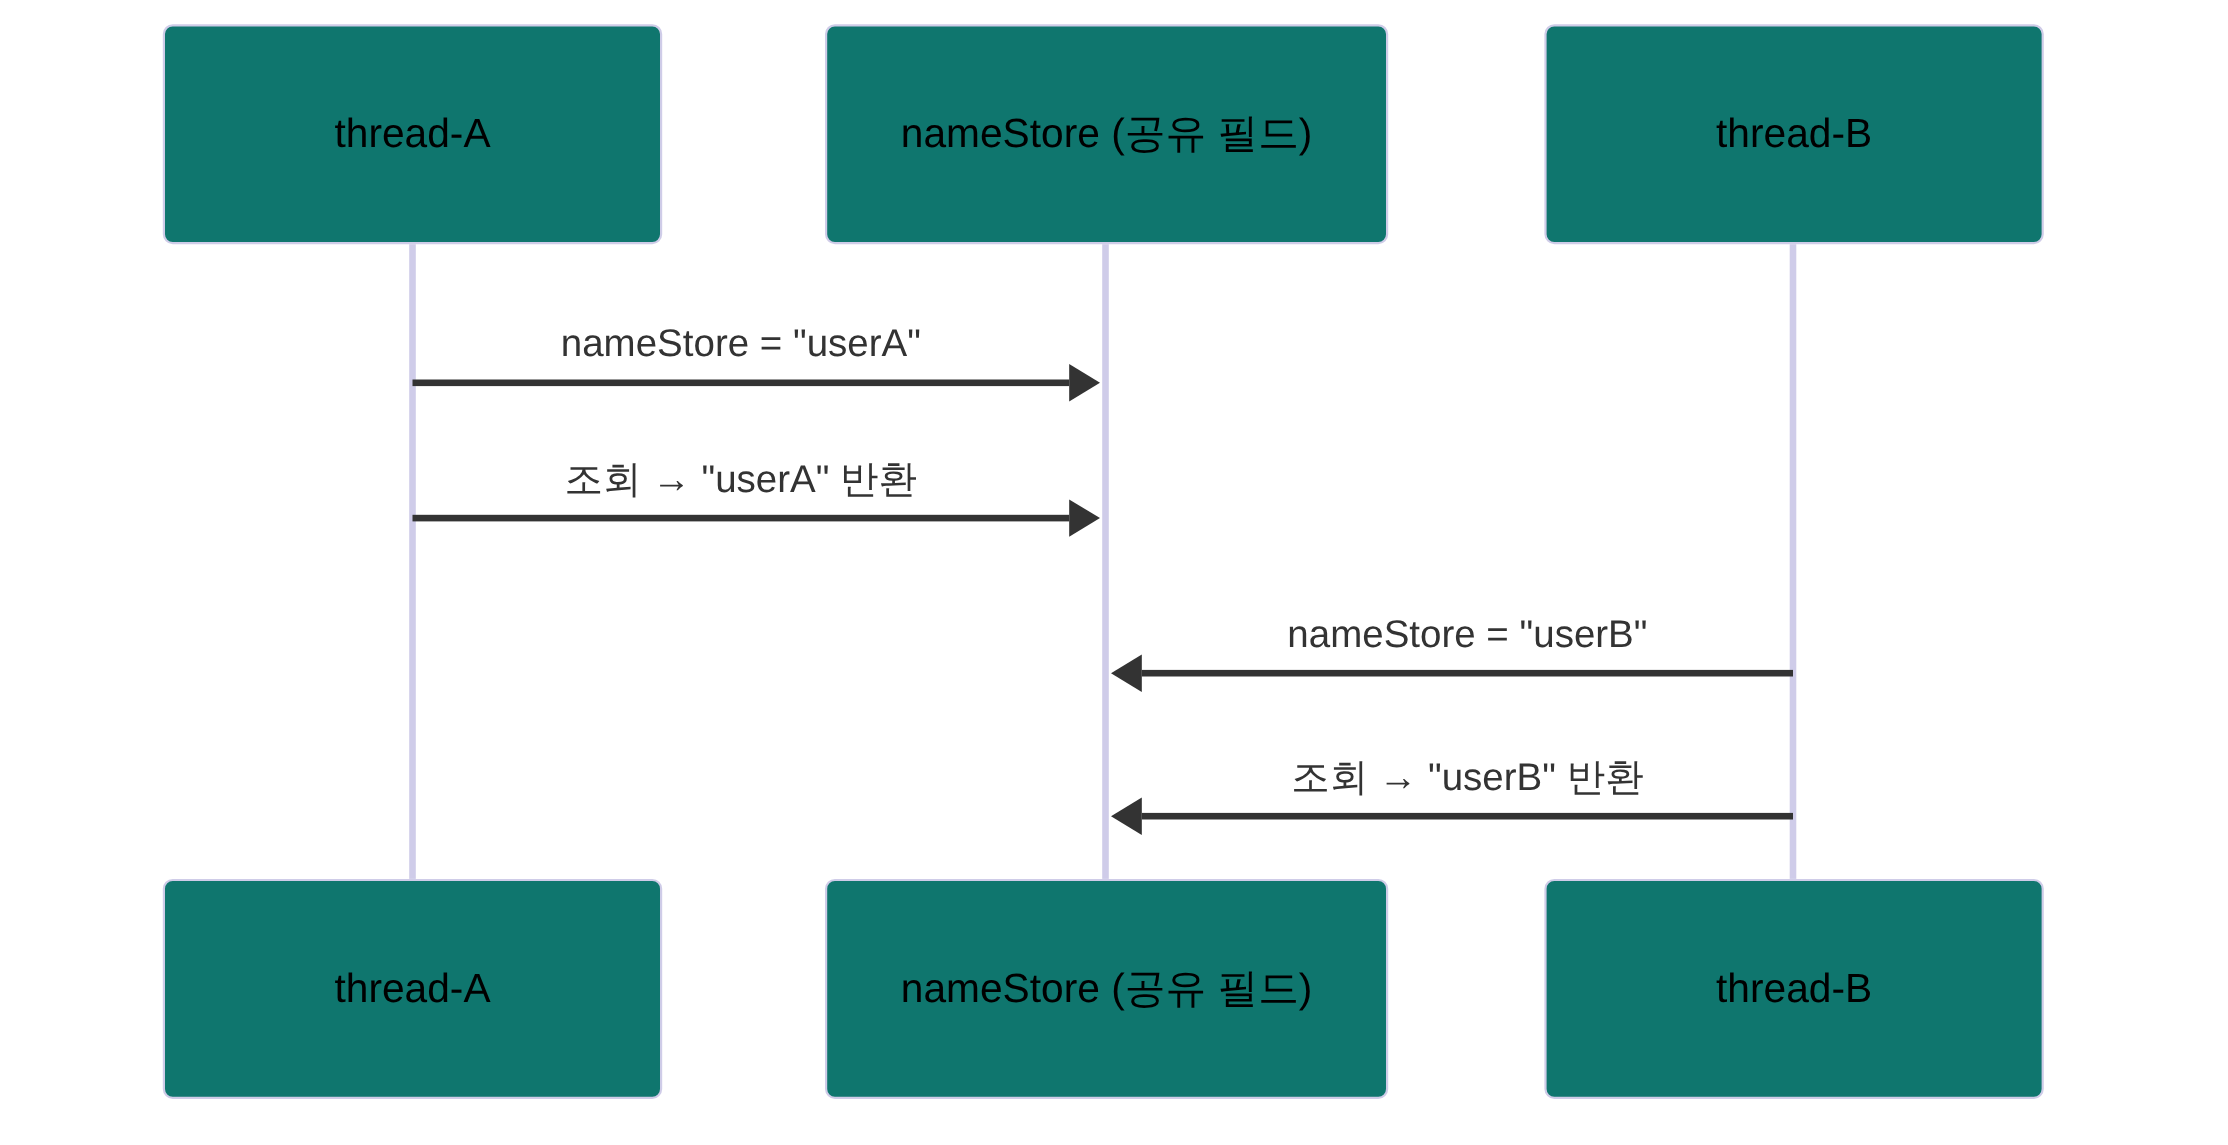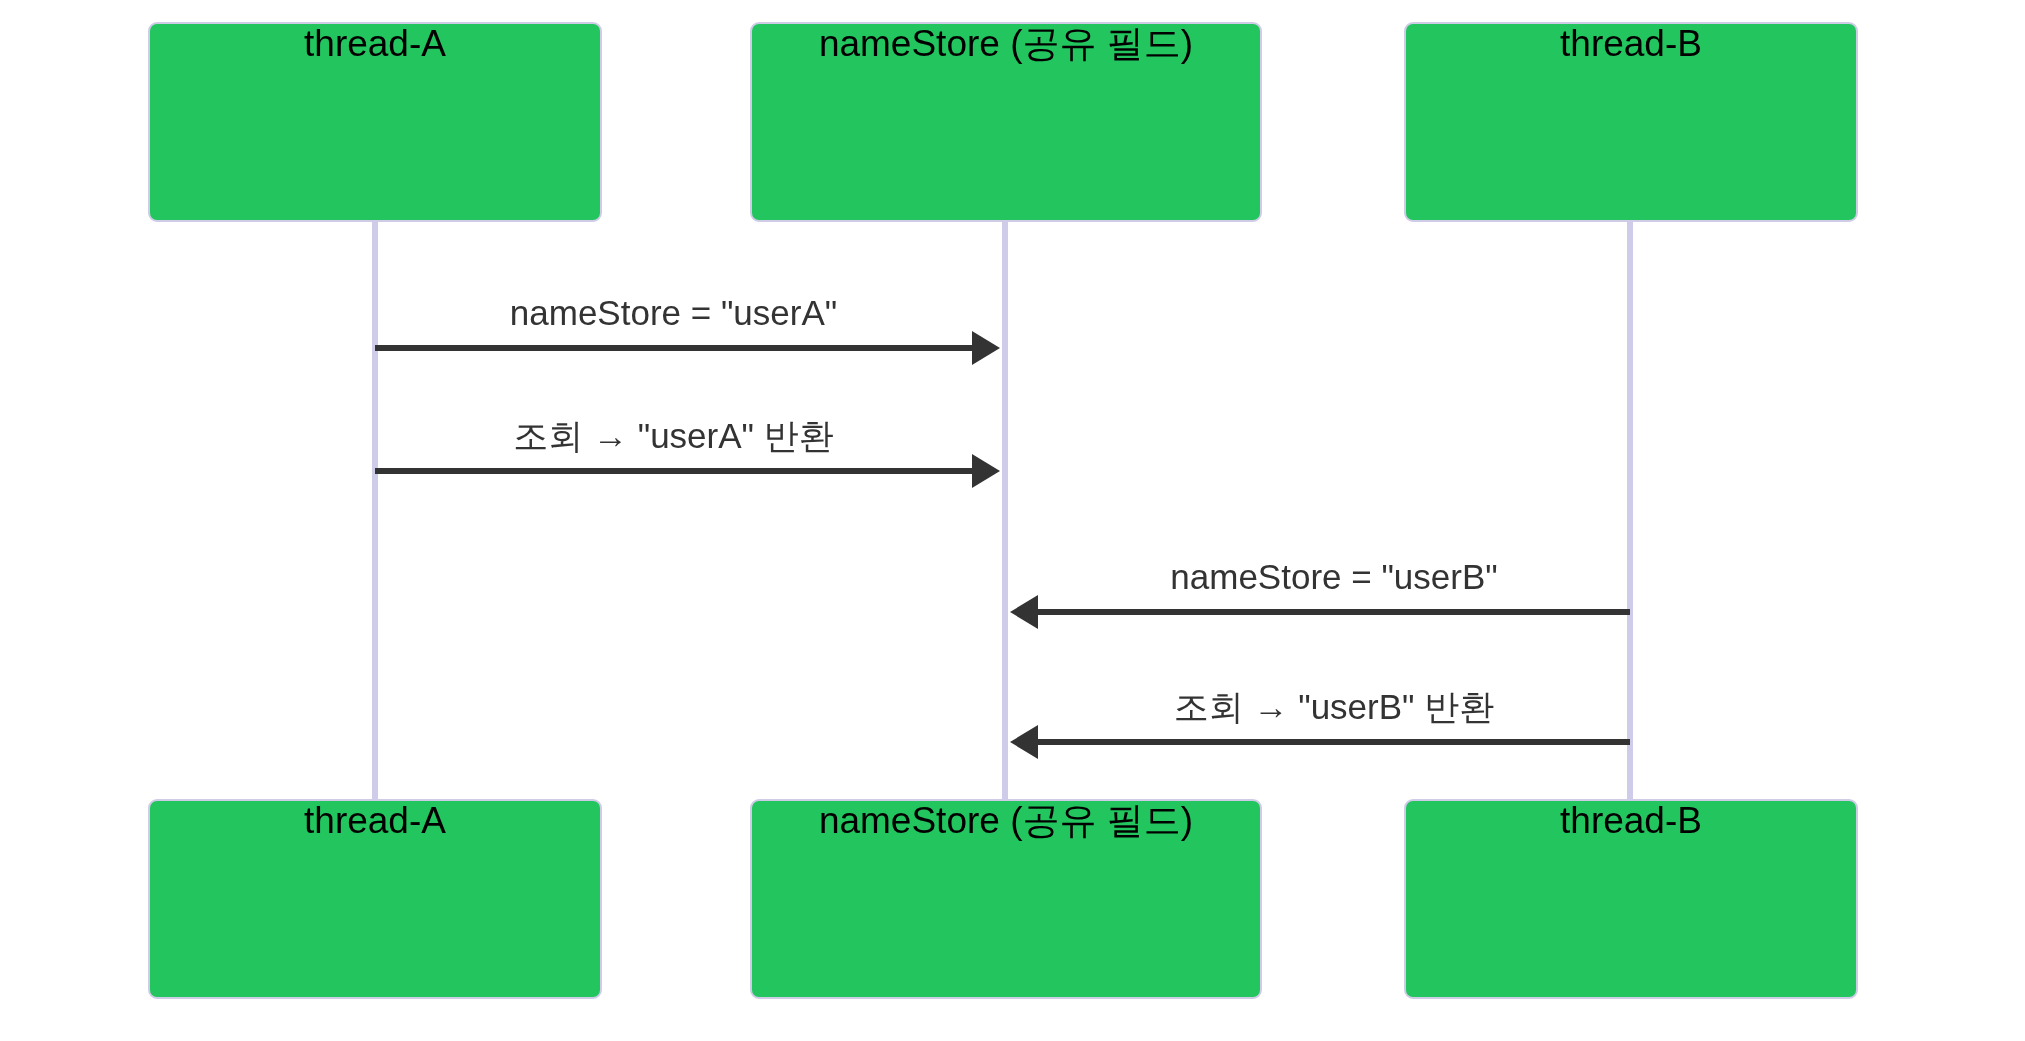--- a/index.html
+++ b/index.html
@@ -21,25 +21,25 @@
     position: absolute;
     width: 6px;
     background: #cfcce9;
     top: 222px;
     height: 577px;
     transform: translateX(-3px);
   }
   .actor-box {
     position: absolute;
     box-sizing: border-box;
-    background: #22c55e;
+    background: #0f766e;
     border: 2px solid #cfcce8;
     border-radius: 9px;
     display: flex;
-    align-items: flex-start;
+    align-items: center;
     justify-content: center;
     height: 200px;
   }
   .actor-label {
     font-size: 37px;
     color: #000000;
     font-weight: 400;
     line-height: 1.1;
     white-space: nowrap;
   }

